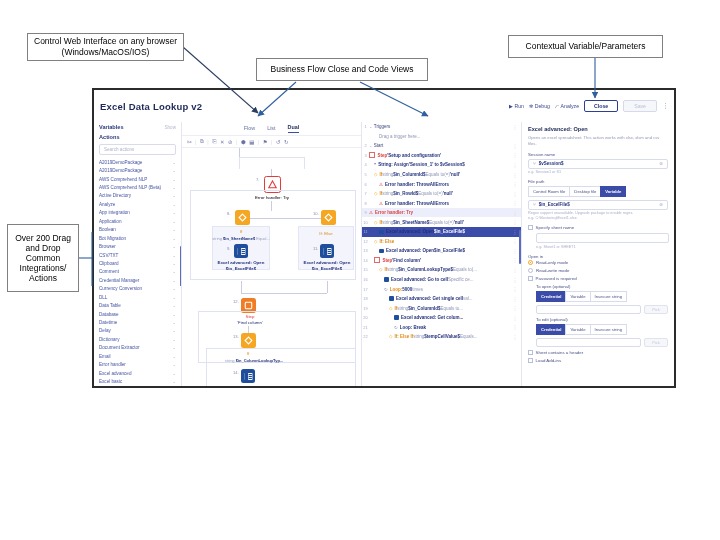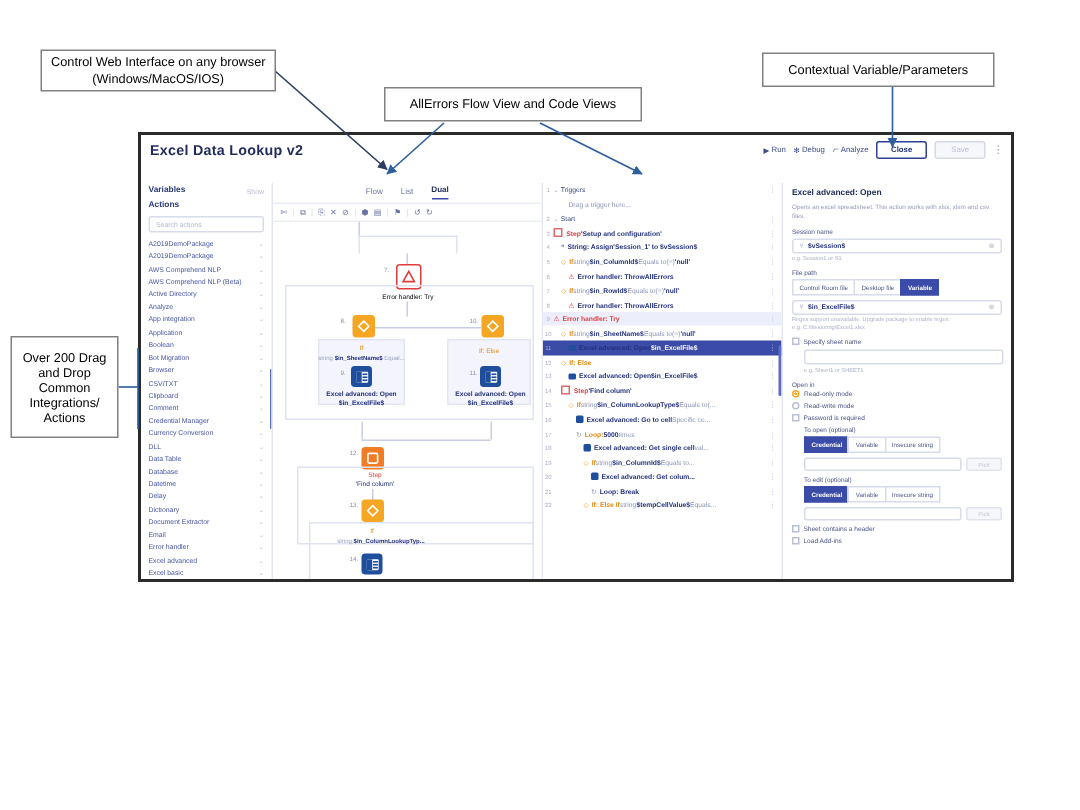--- a/index.html
+++ b/index.html
@@ -13,21 +13,21 @@
   #callout-views{left:256px;top:58px;width:172px;height:23px;}
   #callout-context{left:508px;top:35px;width:155px;height:23px;}
   #callout-actions{left:7px;top:224px;width:72px;height:68px;line-height:10px;font-size:8.5px;}
 
   .arrow-svg{position:absolute;left:0;top:0;width:720px;height:540px;z-index:35;pointer-events:none;}
 
   
   #app-window{position:absolute;left:92px;top:88px;width:584px;height:300px;
               background:#ffffff;border:2px solid #2b2b2b;box-sizing:border-box;z-index:10;overflow:hidden;}
 
-  #app-header{height:22px;display:flex;align-items:flex-end;padding:16px 6px;box-sizing:border-box;background:#fff;}
+  #app-header{height:22px;display:flex;align-items:center;padding:16px 6px;box-sizing:border-box;background:#fff;}
   #app-title{font-size:9.5px;color:#1f2a5a;font-weight:bold;letter-spacing:.2px;}
   #header-right{margin-left:auto;display:flex;align-items:center;gap:5px;}
   .hdr-btn{font-size:5.2px;color:#3b4a8c;display:flex;align-items:center;gap:1.5px;white-space:nowrap;}
   .hdr-glyph{font-size:5px;color:#3b4a8c;}
   .btn-close{border:1px solid #2d3f93;color:#23307a;font-weight:bold;font-size:5.2px;
              padding:2px 9px;border-radius:2px;background:#fff;}
   .btn-save{border:1px solid #d6dae8;color:#b9bfd4;font-size:5.2px;padding:2px 10px;border-radius:2px;background:#f6f7fb;}
   .kebab{font-size:7px;color:#8d93ab;letter-spacing:-1px;}
 
   #app-body{display:flex;height:278px;}
@@ -138,21 +138,21 @@
   </defs>
   <path d="M183,47 L258,113" stroke="#2b3d60" stroke-width="1.1" fill="none" marker-end="url(#ah-dark)"></path>
   <path d="M296,82 L258,116" stroke="#2e5f9e" stroke-width="1.1" fill="none" marker-end="url(#ah-blue)"></path>
   <path d="M360,82 L428,116" stroke="#2e5f9e" stroke-width="1.1" fill="none" marker-end="url(#ah-blue)"></path>
   <path d="M595,58 L595,98" stroke="#2e5f9e" stroke-width="1.1" fill="none" marker-end="url(#ah-blue)"></path>
   <path d="M79,258 L92,258" stroke="#2e5f9e" stroke-width="1.1" fill="none"></path>
   <path d="M92,232 L92,286" stroke="#2e5f9e" stroke-width="1.1" fill="none"></path>
 </svg>
 
 <div class="callout" id="callout-browser">Control Web Interface on any browser (Windows/MacOS/IOS)</div>
-<div class="callout" id="callout-views">AllErrors Flow View and Code Views</div>
+<div class="callout" id="callout-views">Business Flow Close and Code Views</div>
 <div class="callout" id="callout-context">Contextual Variable/Parameters</div>
 <div class="callout" id="callout-actions">Over 200 Drag and Drop Common Integrations/ Actions</div>
 
 <div id="app-window">
 
   <div id="app-header">
     <div id="app-title">Excel Data Lookup v2</div>
     <div id="header-right">
       <div class="hdr-btn">
         <span class="hdr-glyph">▶</span>

